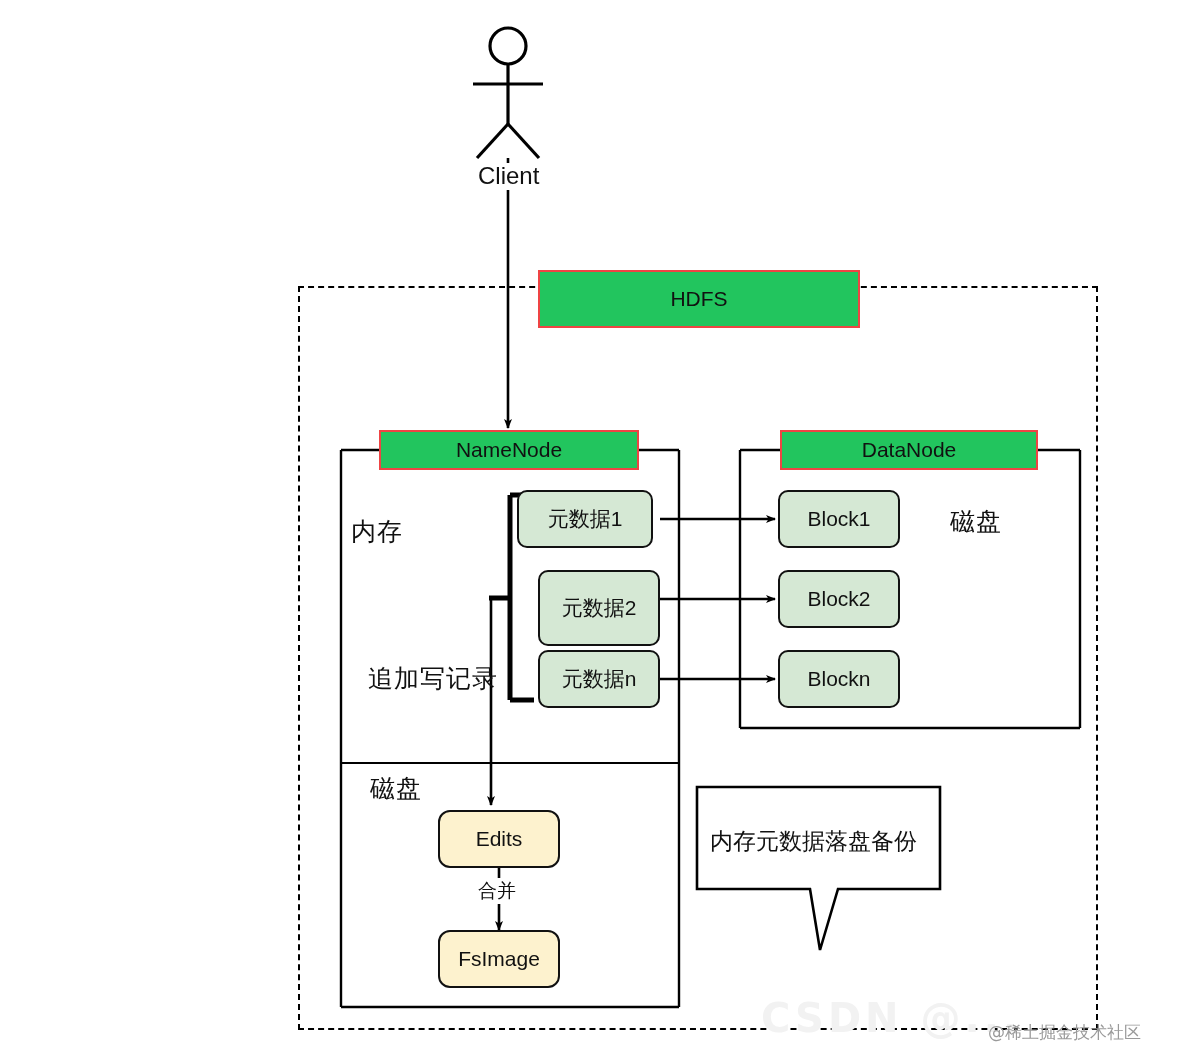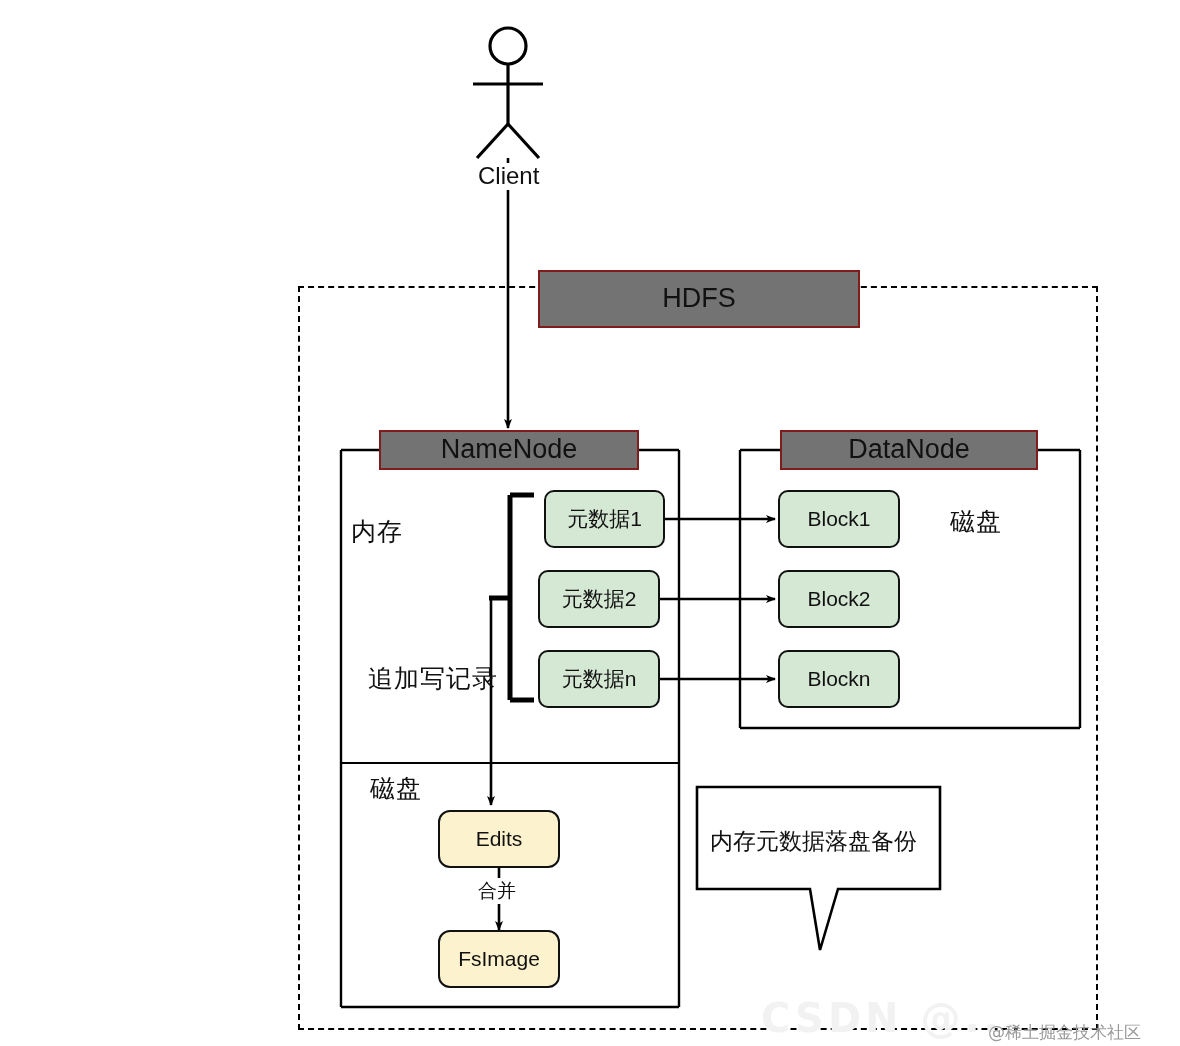--- a/index.html
+++ b/index.html
@@ -21,23 +21,23 @@
   .box{
     position:absolute;
     box-sizing:border-box;
     display:flex;
     align-items:center;
     justify-content:center;
     text-align:center;
     line-height:1.15;
   }
   .hdr-box{
-    background:#737373;
-    border:2px solid #7f1d1d;
-    font-size:27px;
+    background:#22c55e;
+    border:2px solid #ef4444;
+    font-size:21px;
     color:#111;
   }
   .green-box{
     background:#d5e8d4;
     border:2.2px solid #111;
     border-radius:10px;
     font-size:21px;
     color:#111;
   }
   .yellow-box{
@@ -189,24 +189,24 @@
   </div>
 
   <div class="label label-cn" style="left:370px;top:772px;">
     <span>磁盘</span>
   </div>
 
   <div class="label label-small-cn" style="left:475px;top:878px;background:#fff;padding:0 3px;">
     <span>合并</span>
   </div>
 
-  <div class="box green-box" style="left:544px;top:490px;width:121px;height:58px;">
+  <div class="box green-box" style="left:517px;top:490px;width:136px;height:58px;">
     <span>元数据1</span>
   </div>
-  <div class="box green-box" style="left:538px;top:570px;width:122px;height:58px;">
+  <div class="box green-box" style="left:538px;top:570px;width:122px;height:76px;">
     <span>元数据2</span>
   </div>
   <div class="box green-box" style="left:538px;top:650px;width:122px;height:58px;">
     <span>元数据n</span>
   </div>
 
   <div class="box yellow-box" style="left:438px;top:810px;width:122px;height:58px;">
     <span>Edits</span>
   </div>
   <div class="box yellow-box" style="left:438px;top:930px;width:122px;height:58px;">

